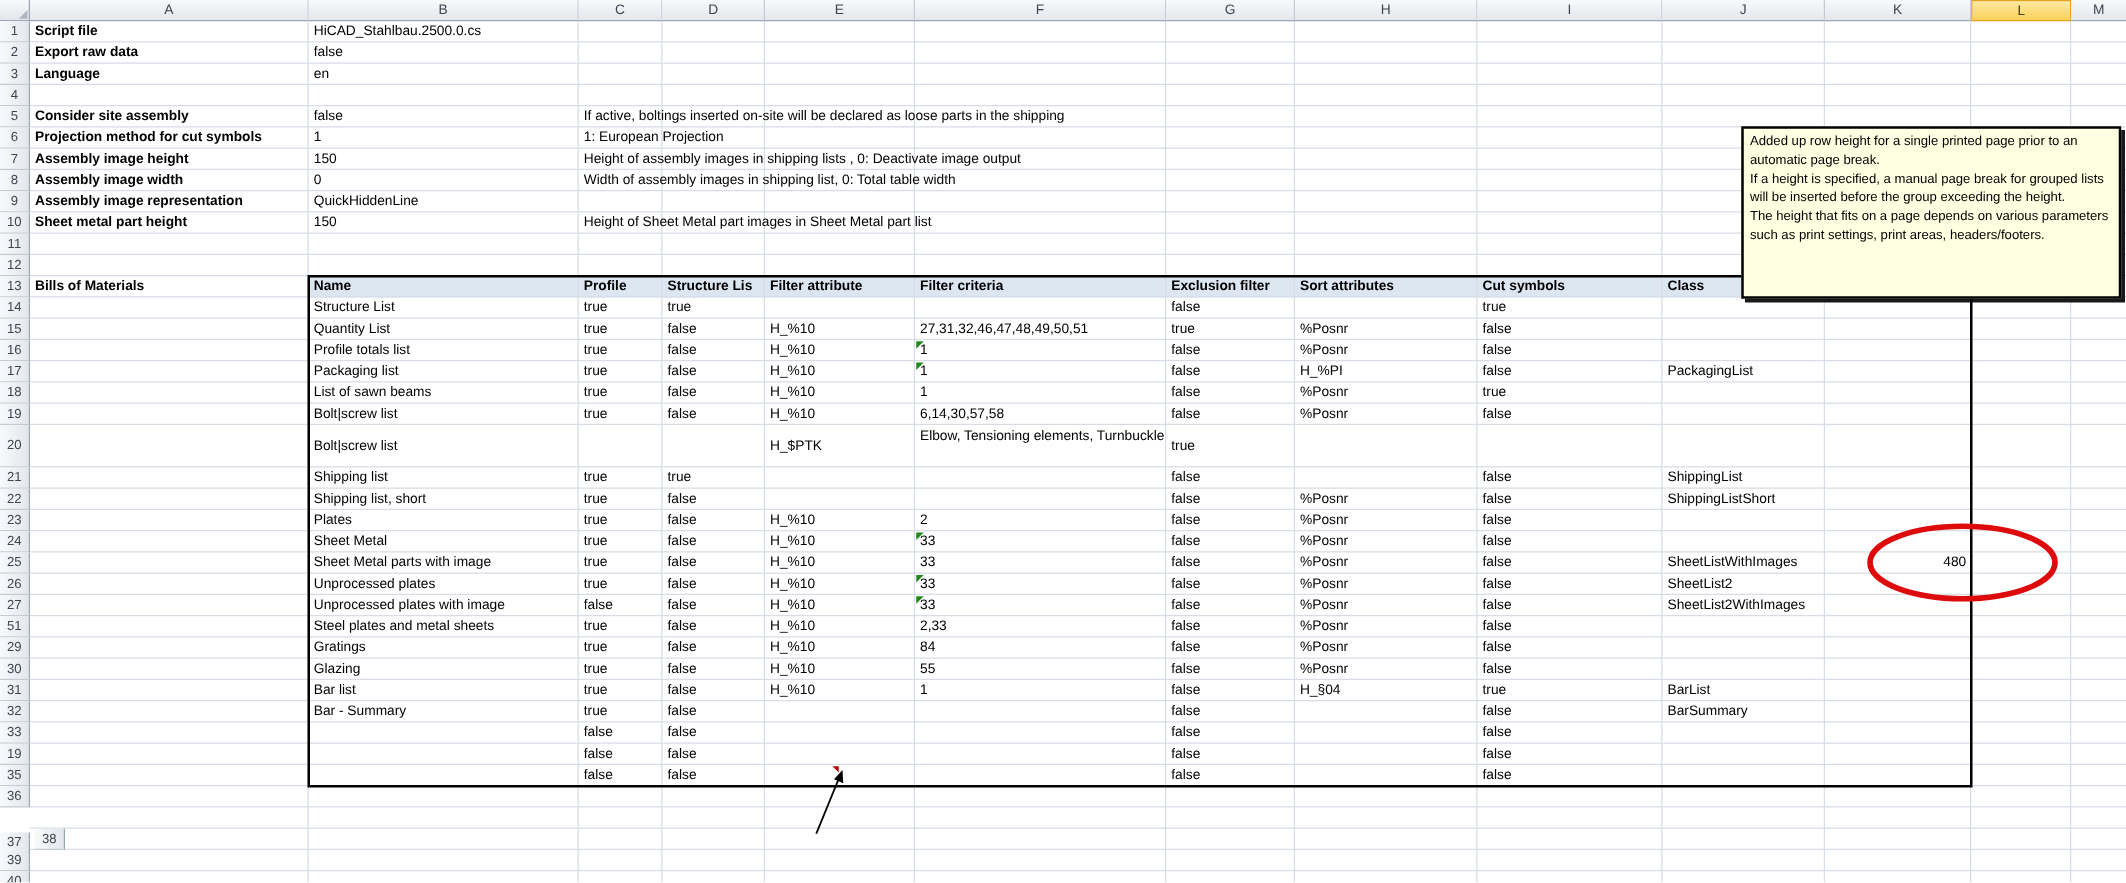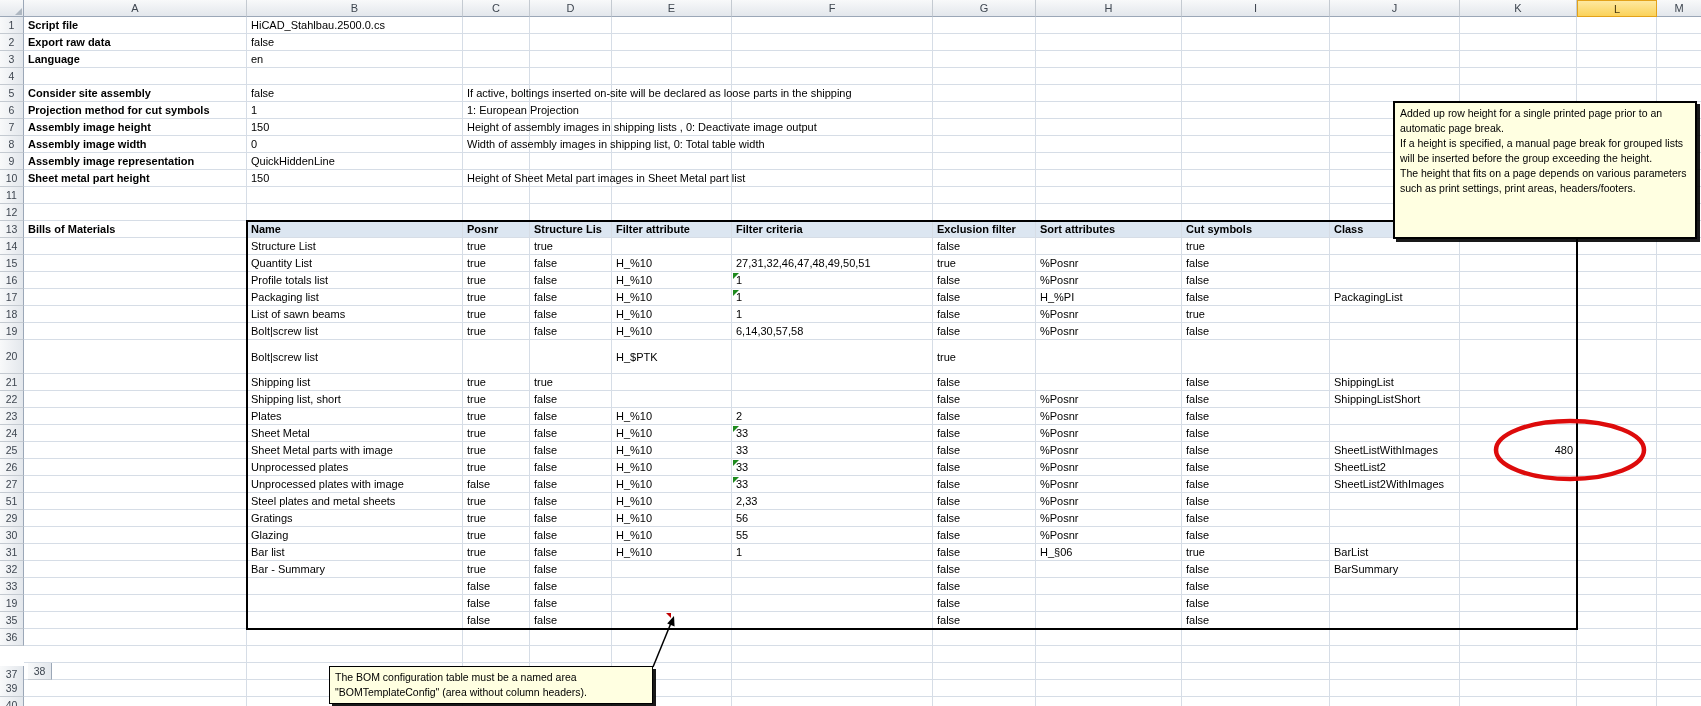--- a/index.html
+++ b/index.html
@@ -45,22 +45,20 @@
   <svg id="overlay" width="1701" height="706">
     <ellipse cx="1570" cy="450" rx="74" ry="29" fill="none" stroke-width="4.5" stroke="#DD0B0B"></ellipse>
     <line x1="653" y1="667" x2="671" y2="623" stroke="#000" stroke-width="1.5"></line>
     <polygon points="674,616 674.6,626.6 667.2,623.4" fill="#000"></polygon>
   </svg>
 
   <div class="note" style="left:1393px;top:101px;width:304px;height:138px;">Added up row height for a single printed page prior to an automatic page break.
 If a height is specified, a manual page break for grouped lists will be inserted before the group exceeding the height.
 The height that fits on a page depends on various parameters such as print settings, print areas, headers/footers.</div>
 
-  <div class="note" style="left:329px;top:666px;width:324px;height:38px;border-width:1.5px;">The BOM configuration table must be a named area
-"BOMTemplateConfig" (area without column headers).</div>
 <div class="colhdr" style="left: 24px; width: 223px;">A</div>
     <div class="colhdr" style="left: 247px; width: 216px;">B</div>
     <div class="colhdr" style="left: 463px; width: 67px;">C</div>
     <div class="colhdr" style="left: 530px; width: 82px;">D</div>
     <div class="colhdr" style="left: 612px; width: 120px;">E</div>
     <div class="colhdr" style="left: 732px; width: 201px;">F</div>
     <div class="colhdr" style="left: 933px; width: 103px;">G</div>
     <div class="colhdr" style="left: 1036px; width: 146px;">H</div>
     <div class="colhdr" style="left: 1182px; width: 148px;">I</div>
     <div class="colhdr" style="left: 1330px; width: 130px;">J</div>
@@ -177,21 +175,21 @@
     <div class="cell bold ovf" style="left: 24px; top: 136px; width: 223px; height: 17px; line-height: 17px;">Assembly image width</div>
     <div class="cell ovf" style="left: 247px; top: 136px; width: 216px; height: 17px; line-height: 17px;">0</div>
     <div class="cell ovf" style="left: 463px; top: 136px; width: 67px; height: 17px; line-height: 17px;">Width of assembly images in shipping list, 0: Total table width</div>
     <div class="cell bold ovf" style="left: 24px; top: 153px; width: 223px; height: 17px; line-height: 17px;">Assembly image representation</div>
     <div class="cell ovf" style="left: 247px; top: 153px; width: 216px; height: 17px; line-height: 17px;">QuickHiddenLine</div>
     <div class="cell bold ovf" style="left: 24px; top: 170px; width: 223px; height: 17px; line-height: 17px;">Sheet metal part height</div>
     <div class="cell ovf" style="left: 247px; top: 170px; width: 216px; height: 17px; line-height: 17px;">150</div>
     <div class="cell ovf" style="left: 463px; top: 170px; width: 67px; height: 17px; line-height: 17px;">Height of Sheet Metal part images in Sheet Metal part list</div>
     <div class="cell bold ovf" style="left: 24px; top: 221px; width: 257px; height: 17px; line-height: 17px;">Bills of Materials</div>
     <div class="cell bold clip" style="left: 247px; top: 221px; width: 216px; height: 17px; line-height: 17px;">Name</div>
-    <div class="cell bold clip" style="left: 463px; top: 221px; width: 67px; height: 17px; line-height: 17px;">Posnr</div>
+    <div class="cell bold clip" style="left: 463px; top: 221px; width: 67px; height: 17px; line-height: 17px;">Profile</div>
     <div class="cell bold clip" style="left: 530px; top: 221px; width: 82px; height: 17px; line-height: 17px;">Structure Lis</div>
     <div class="cell bold clip" style="left: 612px; top: 221px; width: 120px; height: 17px; line-height: 17px;">Filter attribute</div>
     <div class="cell bold clip" style="left: 732px; top: 221px; width: 201px; height: 17px; line-height: 17px;">Filter criteria</div>
     <div class="cell bold clip" style="left: 933px; top: 221px; width: 103px; height: 17px; line-height: 17px;">Exclusion filter</div>
     <div class="cell bold clip" style="left: 1036px; top: 221px; width: 146px; height: 17px; line-height: 17px;">Sort attributes</div>
     <div class="cell bold clip" style="left: 1182px; top: 221px; width: 148px; height: 17px; line-height: 17px;">Cut symbols</div>
     <div class="cell bold clip" style="left: 1330px; top: 221px; width: 130px; height: 17px; line-height: 17px;">Class</div>
     <div class="cell clip" style="left: 247px; top: 238px; width: 216px; height: 17px; line-height: 17px;">Structure List</div>
     <div class="cell clip" style="left: 463px; top: 238px; width: 67px; height: 17px; line-height: 17px;">true</div>
     <div class="cell clip" style="left: 530px; top: 238px; width: 82px; height: 17px; line-height: 17px;">true</div>
@@ -235,20 +233,21 @@
     <div class="cell clip" style="left: 247px; top: 323px; width: 216px; height: 17px; line-height: 17px;">Bolt|screw list</div>
     <div class="cell clip" style="left: 463px; top: 323px; width: 67px; height: 17px; line-height: 17px;">true</div>
     <div class="cell clip" style="left: 530px; top: 323px; width: 82px; height: 17px; line-height: 17px;">false</div>
     <div class="cell clip" style="left: 612px; top: 323px; width: 120px; height: 17px; line-height: 17px;">H_%10</div>
     <div class="cell clip" style="left: 732px; top: 323px; width: 201px; height: 17px; line-height: 17px;">6,14,30,57,58</div>
     <div class="cell clip" style="left: 933px; top: 323px; width: 103px; height: 17px; line-height: 17px;">false</div>
     <div class="cell clip" style="left: 1036px; top: 323px; width: 146px; height: 17px; line-height: 17px;">%Posnr</div>
     <div class="cell clip" style="left: 1182px; top: 323px; width: 148px; height: 17px; line-height: 17px;">false</div>
     <div class="cell clip" style="left: 247px; top: 340px; width: 216px; height: 34px; line-height: 34px;">Bolt|screw list</div>
     <div class="cell clip" style="left: 612px; top: 340px; width: 120px; height: 34px; line-height: 34px;">H_$PTK</div>
+    <div class="cell wrap" style="left: 732px; top: 340px; width: 201px; height: 34px; line-height: 15px; padding-top: 2px;">Elbow, Tensioning elements, Turnbuckle</div>
     <div class="cell clip" style="left: 933px; top: 340px; width: 103px; height: 34px; line-height: 34px;">true</div>
     <div class="cell clip" style="left: 247px; top: 374px; width: 216px; height: 17px; line-height: 17px;">Shipping list</div>
     <div class="cell clip" style="left: 463px; top: 374px; width: 67px; height: 17px; line-height: 17px;">true</div>
     <div class="cell clip" style="left: 530px; top: 374px; width: 82px; height: 17px; line-height: 17px;">true</div>
     <div class="cell clip" style="left: 933px; top: 374px; width: 103px; height: 17px; line-height: 17px;">false</div>
     <div class="cell clip" style="left: 1182px; top: 374px; width: 148px; height: 17px; line-height: 17px;">false</div>
     <div class="cell clip" style="left: 1330px; top: 374px; width: 130px; height: 17px; line-height: 17px;">ShippingList</div>
     <div class="cell clip" style="left: 247px; top: 391px; width: 216px; height: 17px; line-height: 17px;">Shipping list, short</div>
     <div class="cell clip" style="left: 463px; top: 391px; width: 67px; height: 17px; line-height: 17px;">true</div>
     <div class="cell clip" style="left: 530px; top: 391px; width: 82px; height: 17px; line-height: 17px;">false</div>
@@ -308,39 +307,39 @@
     <div class="cell clip" style="left: 530px; top: 493px; width: 82px; height: 17px; line-height: 17px;">false</div>
     <div class="cell clip" style="left: 612px; top: 493px; width: 120px; height: 17px; line-height: 17px;">H_%10</div>
     <div class="cell clip" style="left: 732px; top: 493px; width: 201px; height: 17px; line-height: 17px;">2,33</div>
     <div class="cell clip" style="left: 933px; top: 493px; width: 103px; height: 17px; line-height: 17px;">false</div>
     <div class="cell clip" style="left: 1036px; top: 493px; width: 146px; height: 17px; line-height: 17px;">%Posnr</div>
     <div class="cell clip" style="left: 1182px; top: 493px; width: 148px; height: 17px; line-height: 17px;">false</div>
     <div class="cell clip" style="left: 247px; top: 510px; width: 216px; height: 17px; line-height: 17px;">Gratings</div>
     <div class="cell clip" style="left: 463px; top: 510px; width: 67px; height: 17px; line-height: 17px;">true</div>
     <div class="cell clip" style="left: 530px; top: 510px; width: 82px; height: 17px; line-height: 17px;">false</div>
     <div class="cell clip" style="left: 612px; top: 510px; width: 120px; height: 17px; line-height: 17px;">H_%10</div>
-    <div class="cell clip" style="left: 732px; top: 510px; width: 201px; height: 17px; line-height: 17px;">56</div>
+    <div class="cell clip" style="left: 732px; top: 510px; width: 201px; height: 17px; line-height: 17px;">84</div>
     <div class="cell clip" style="left: 933px; top: 510px; width: 103px; height: 17px; line-height: 17px;">false</div>
     <div class="cell clip" style="left: 1036px; top: 510px; width: 146px; height: 17px; line-height: 17px;">%Posnr</div>
     <div class="cell clip" style="left: 1182px; top: 510px; width: 148px; height: 17px; line-height: 17px;">false</div>
     <div class="cell clip" style="left: 247px; top: 527px; width: 216px; height: 17px; line-height: 17px;">Glazing</div>
     <div class="cell clip" style="left: 463px; top: 527px; width: 67px; height: 17px; line-height: 17px;">true</div>
     <div class="cell clip" style="left: 530px; top: 527px; width: 82px; height: 17px; line-height: 17px;">false</div>
     <div class="cell clip" style="left: 612px; top: 527px; width: 120px; height: 17px; line-height: 17px;">H_%10</div>
     <div class="cell clip" style="left: 732px; top: 527px; width: 201px; height: 17px; line-height: 17px;">55</div>
     <div class="cell clip" style="left: 933px; top: 527px; width: 103px; height: 17px; line-height: 17px;">false</div>
     <div class="cell clip" style="left: 1036px; top: 527px; width: 146px; height: 17px; line-height: 17px;">%Posnr</div>
     <div class="cell clip" style="left: 1182px; top: 527px; width: 148px; height: 17px; line-height: 17px;">false</div>
     <div class="cell clip" style="left: 247px; top: 544px; width: 216px; height: 17px; line-height: 17px;">Bar list</div>
     <div class="cell clip" style="left: 463px; top: 544px; width: 67px; height: 17px; line-height: 17px;">true</div>
     <div class="cell clip" style="left: 530px; top: 544px; width: 82px; height: 17px; line-height: 17px;">false</div>
     <div class="cell clip" style="left: 612px; top: 544px; width: 120px; height: 17px; line-height: 17px;">H_%10</div>
     <div class="cell clip" style="left: 732px; top: 544px; width: 201px; height: 17px; line-height: 17px;">1</div>
     <div class="cell clip" style="left: 933px; top: 544px; width: 103px; height: 17px; line-height: 17px;">false</div>
-    <div class="cell clip" style="left: 1036px; top: 544px; width: 146px; height: 17px; line-height: 17px;">H_§06</div>
+    <div class="cell clip" style="left: 1036px; top: 544px; width: 146px; height: 17px; line-height: 17px;">H_§04</div>
     <div class="cell clip" style="left: 1182px; top: 544px; width: 148px; height: 17px; line-height: 17px;">true</div>
     <div class="cell clip" style="left: 1330px; top: 544px; width: 130px; height: 17px; line-height: 17px;">BarList</div>
     <div class="cell clip" style="left: 247px; top: 561px; width: 216px; height: 17px; line-height: 17px;">Bar - Summary</div>
     <div class="cell clip" style="left: 463px; top: 561px; width: 67px; height: 17px; line-height: 17px;">true</div>
     <div class="cell clip" style="left: 530px; top: 561px; width: 82px; height: 17px; line-height: 17px;">false</div>
     <div class="cell clip" style="left: 933px; top: 561px; width: 103px; height: 17px; line-height: 17px;">false</div>
     <div class="cell clip" style="left: 1182px; top: 561px; width: 148px; height: 17px; line-height: 17px;">false</div>
     <div class="cell clip" style="left: 1330px; top: 561px; width: 130px; height: 17px; line-height: 17px;">BarSummary</div>
     <div class="cell clip" style="left: 463px; top: 578px; width: 67px; height: 17px; line-height: 17px;">false</div>
     <div class="cell clip" style="left: 530px; top: 578px; width: 82px; height: 17px; line-height: 17px;">false</div>

